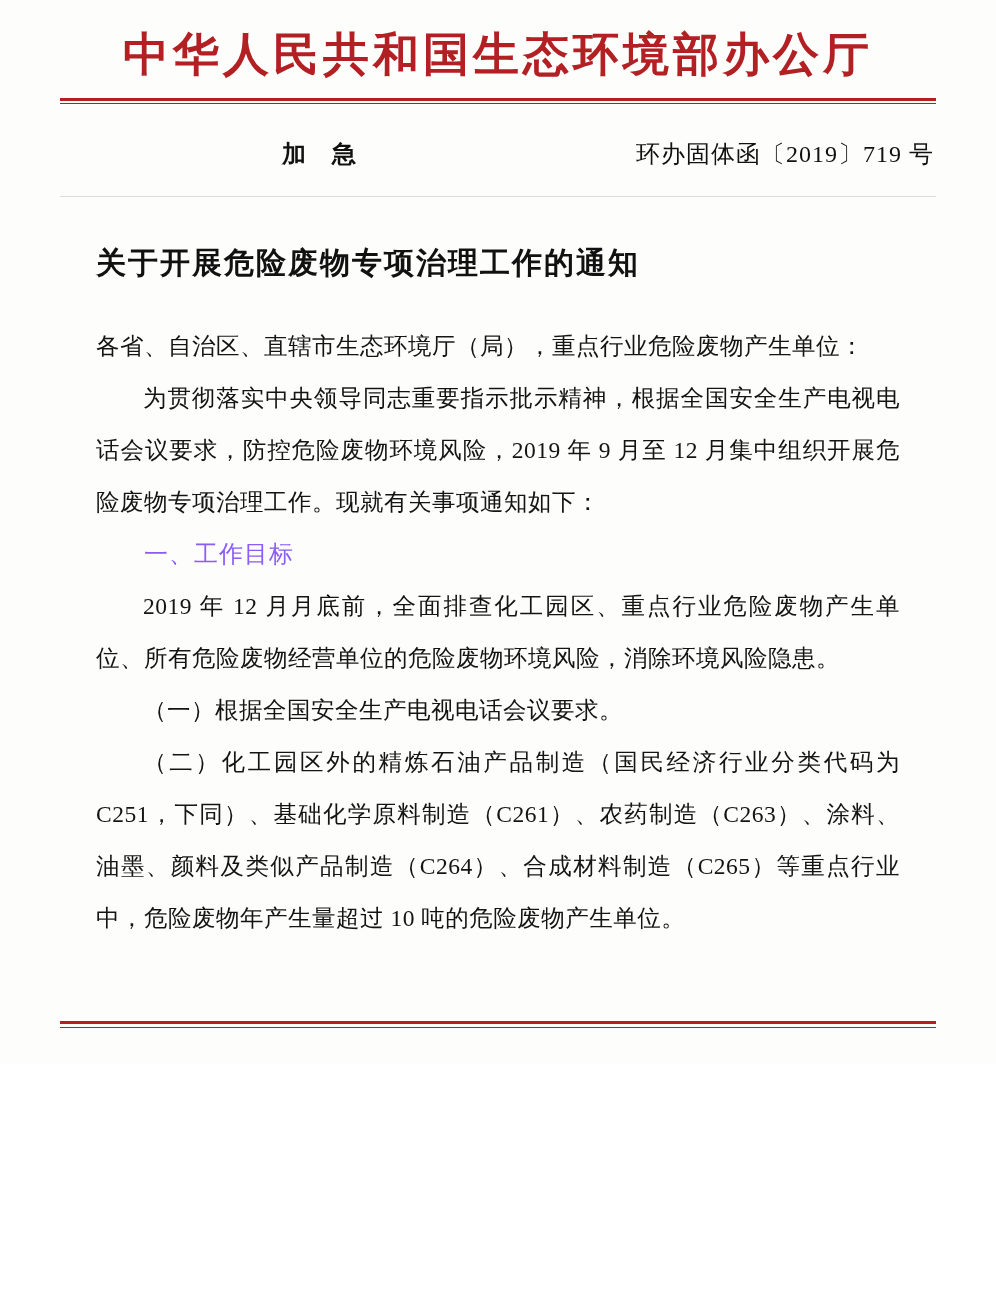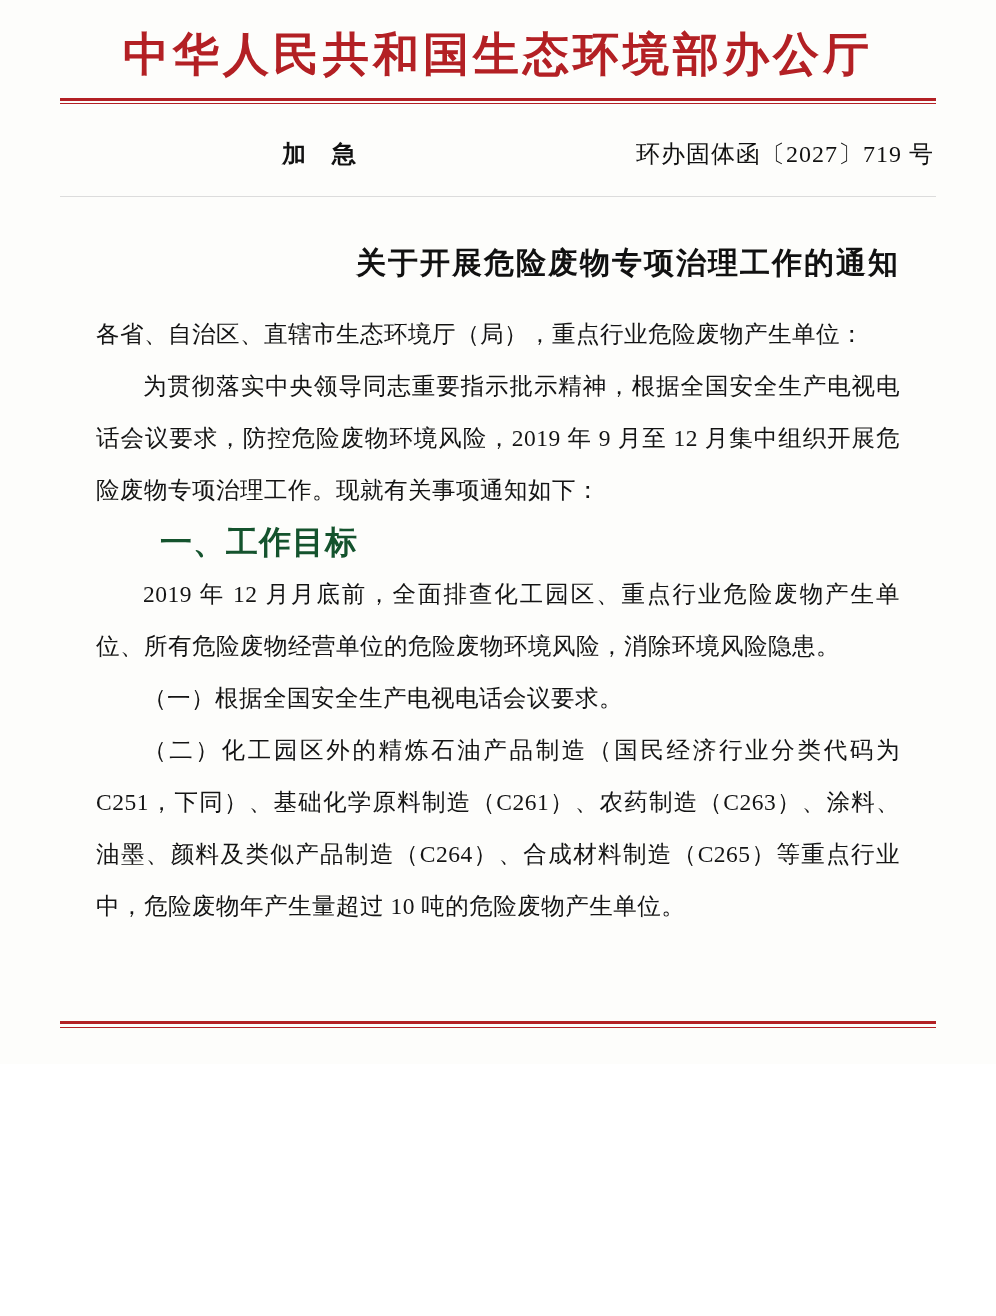--- a/index.html
+++ b/index.html
@@ -74,49 +74,49 @@
     margin: 26px 60px 0 60px;
     height: 1px;
     background: #dcdcdc;
   }
 
   
   .body {
     padding: 0 96px;
   }
   .doc-title {
-    text-align: right;
+    text-align: left;
     font-size: 30px;
     font-weight: bold;
     letter-spacing: 2px;
     margin-top: 46px;
-    margin-bottom: 24px;
+    margin-bottom: 36px;
     color: #111;
     white-space: nowrap;
   }
   p.para {
     font-size: 23.5px;
     line-height: 52px;
     margin: 0;
     text-align: justify;
     text-justify: inter-ideograph;
     letter-spacing: 0.5px;
     color: #141414;
   }
   p.indent {
     text-indent: 2em;
   }
   h3.section {
-    font-size: 32px;
-    font-weight: bold;
+    font-size: 24px;
+    font-weight: normal;
     margin: 0;
     line-height: 52px;
     text-indent: 2em;
     letter-spacing: 1px;
-    color: #14532d;
+    color: #8b5cf6;
   }
 
   
   .footer-rules {
     position: absolute;
     left: 60px;
     right: 60px;
     bottom: 36px;
   }
   .footer-rule-thick {
@@ -134,21 +134,21 @@
 
   <div class="masthead">
     <div class="masthead-title">中华人民共和国生态环境部办公厅</div>
     <div class="masthead-rule-wrap">
       <div class="masthead-rule"></div>
     </div>
   </div>
 
   <div class="doc-header">
     <div class="urgency">加 急</div>
-    <div class="doc-number">环办固体函〔2027〕719 号</div>
+    <div class="doc-number">环办固体函〔2019〕719 号</div>
   </div>
 
   <div class="header-sep"></div>
 
   <div class="body">
 
     <div class="doc-title">关于开展危险废物专项治理工作的通知</div>
 
     <p class="para">各省、自治区、直辖市生态环境厅（局），重点行业危险废物产生单位：</p>
 

